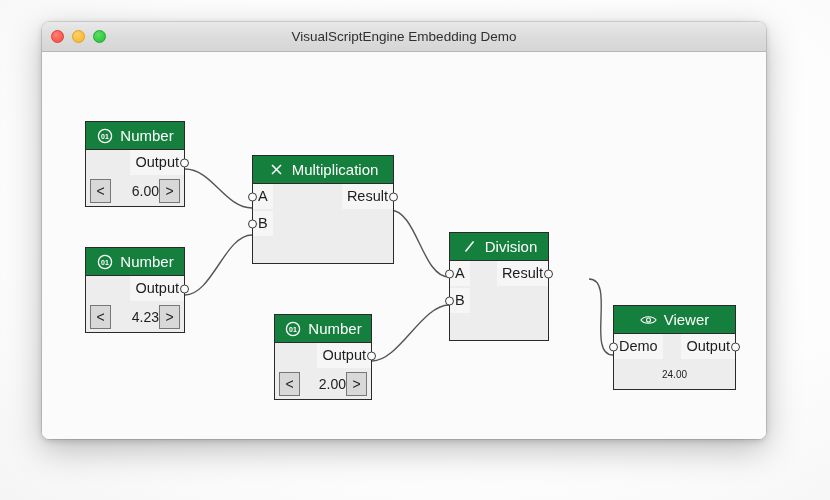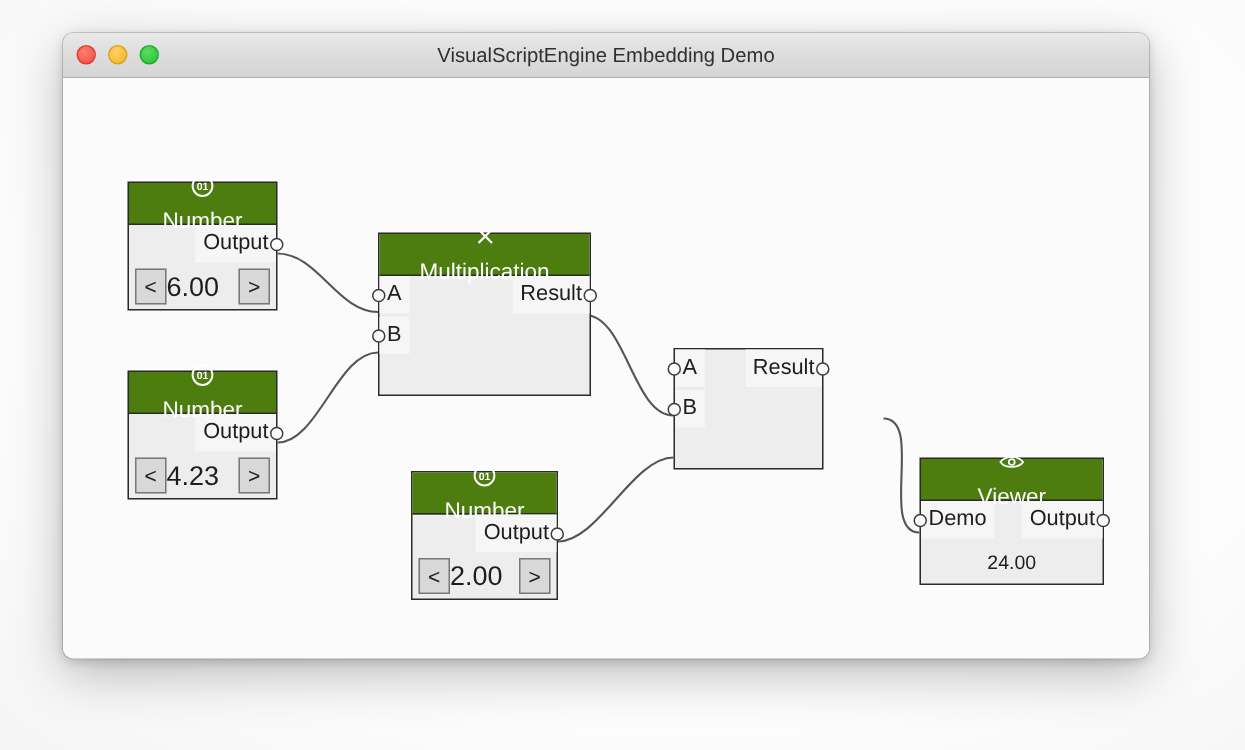--- a/index.html
+++ b/index.html
@@ -95,29 +95,28 @@
   .node {
     position: absolute;
     box-sizing: border-box;
     border: 1px solid #2a2a2a;
     background: #ededed;
     font-size: 14px;
     color: #1d1d1d;
   }
   .node-header {
     height: 27px;
-    background: #4d7c0f;
+    background: #15803d;
     color: #ffffff;
     display: flex;
     align-items: center;
     justify-content: center;
     gap: 7px;
     font-size: 15px;
     border-bottom: 1px solid #2a2a2a;
-    flex-direction: column;
   }
   .node-header .hdr-icon {
     display: inline-flex;
     align-items: center;
     justify-content: center;
     width: 17px;
     height: 17px;
     flex: 0 0 auto;
   }
   .node-header .hdr-title { white-space: nowrap; }
@@ -168,30 +167,30 @@
     border: 1px solid #777;
     background: #d8d8d8;
     font-size: 14px;
     line-height: 22px;
     text-align: center;
     box-sizing: border-box;
     color: #1d1d1d;
   }
   .step-val {
     flex: 1;
-    text-align: left;
-    font-size: 18px;
+    text-align: right;
+    font-size: 14px;
     color: #1d1d1d;
   }
 
   .value-row {
     height: 28px;
     line-height: 28px;
     text-align: center;
-    font-size: 13px;
+    font-size: 10px;
     color: #1d1d1d;
   }
 
   .filler { height: 25px; }
 </style>
 </head>
 <body>
 
 <div id="desktop">
 
@@ -292,20 +291,28 @@
             <div class="slot in">
               <span class="port left"></span>
               <span>B</span>
             </div>
           </div>
           <div class="filler"></div>
         </div>
       </div>
 
       <div class="node" style="left:407px; top:180px; width:100px;">
+        <div class="node-header">
+          <span class="hdr-icon">
+            <svg width="15" height="15" viewBox="0 0 15 15">
+              <path d="M 11.5 2.5 L 3.5 12.5" stroke="#ffffff" stroke-width="1.5" fill="none"></path>
+            </svg>
+          </span>
+          <span class="hdr-title">Division</span>
+        </div>
         <div class="node-body">
           <div class="slot-row">
             <div class="slot in">
               <span class="port left"></span>
               <span>A</span>
             </div>
             <div class="slot out">
               <span>Result</span>
               <span class="port right"></span>
             </div>

